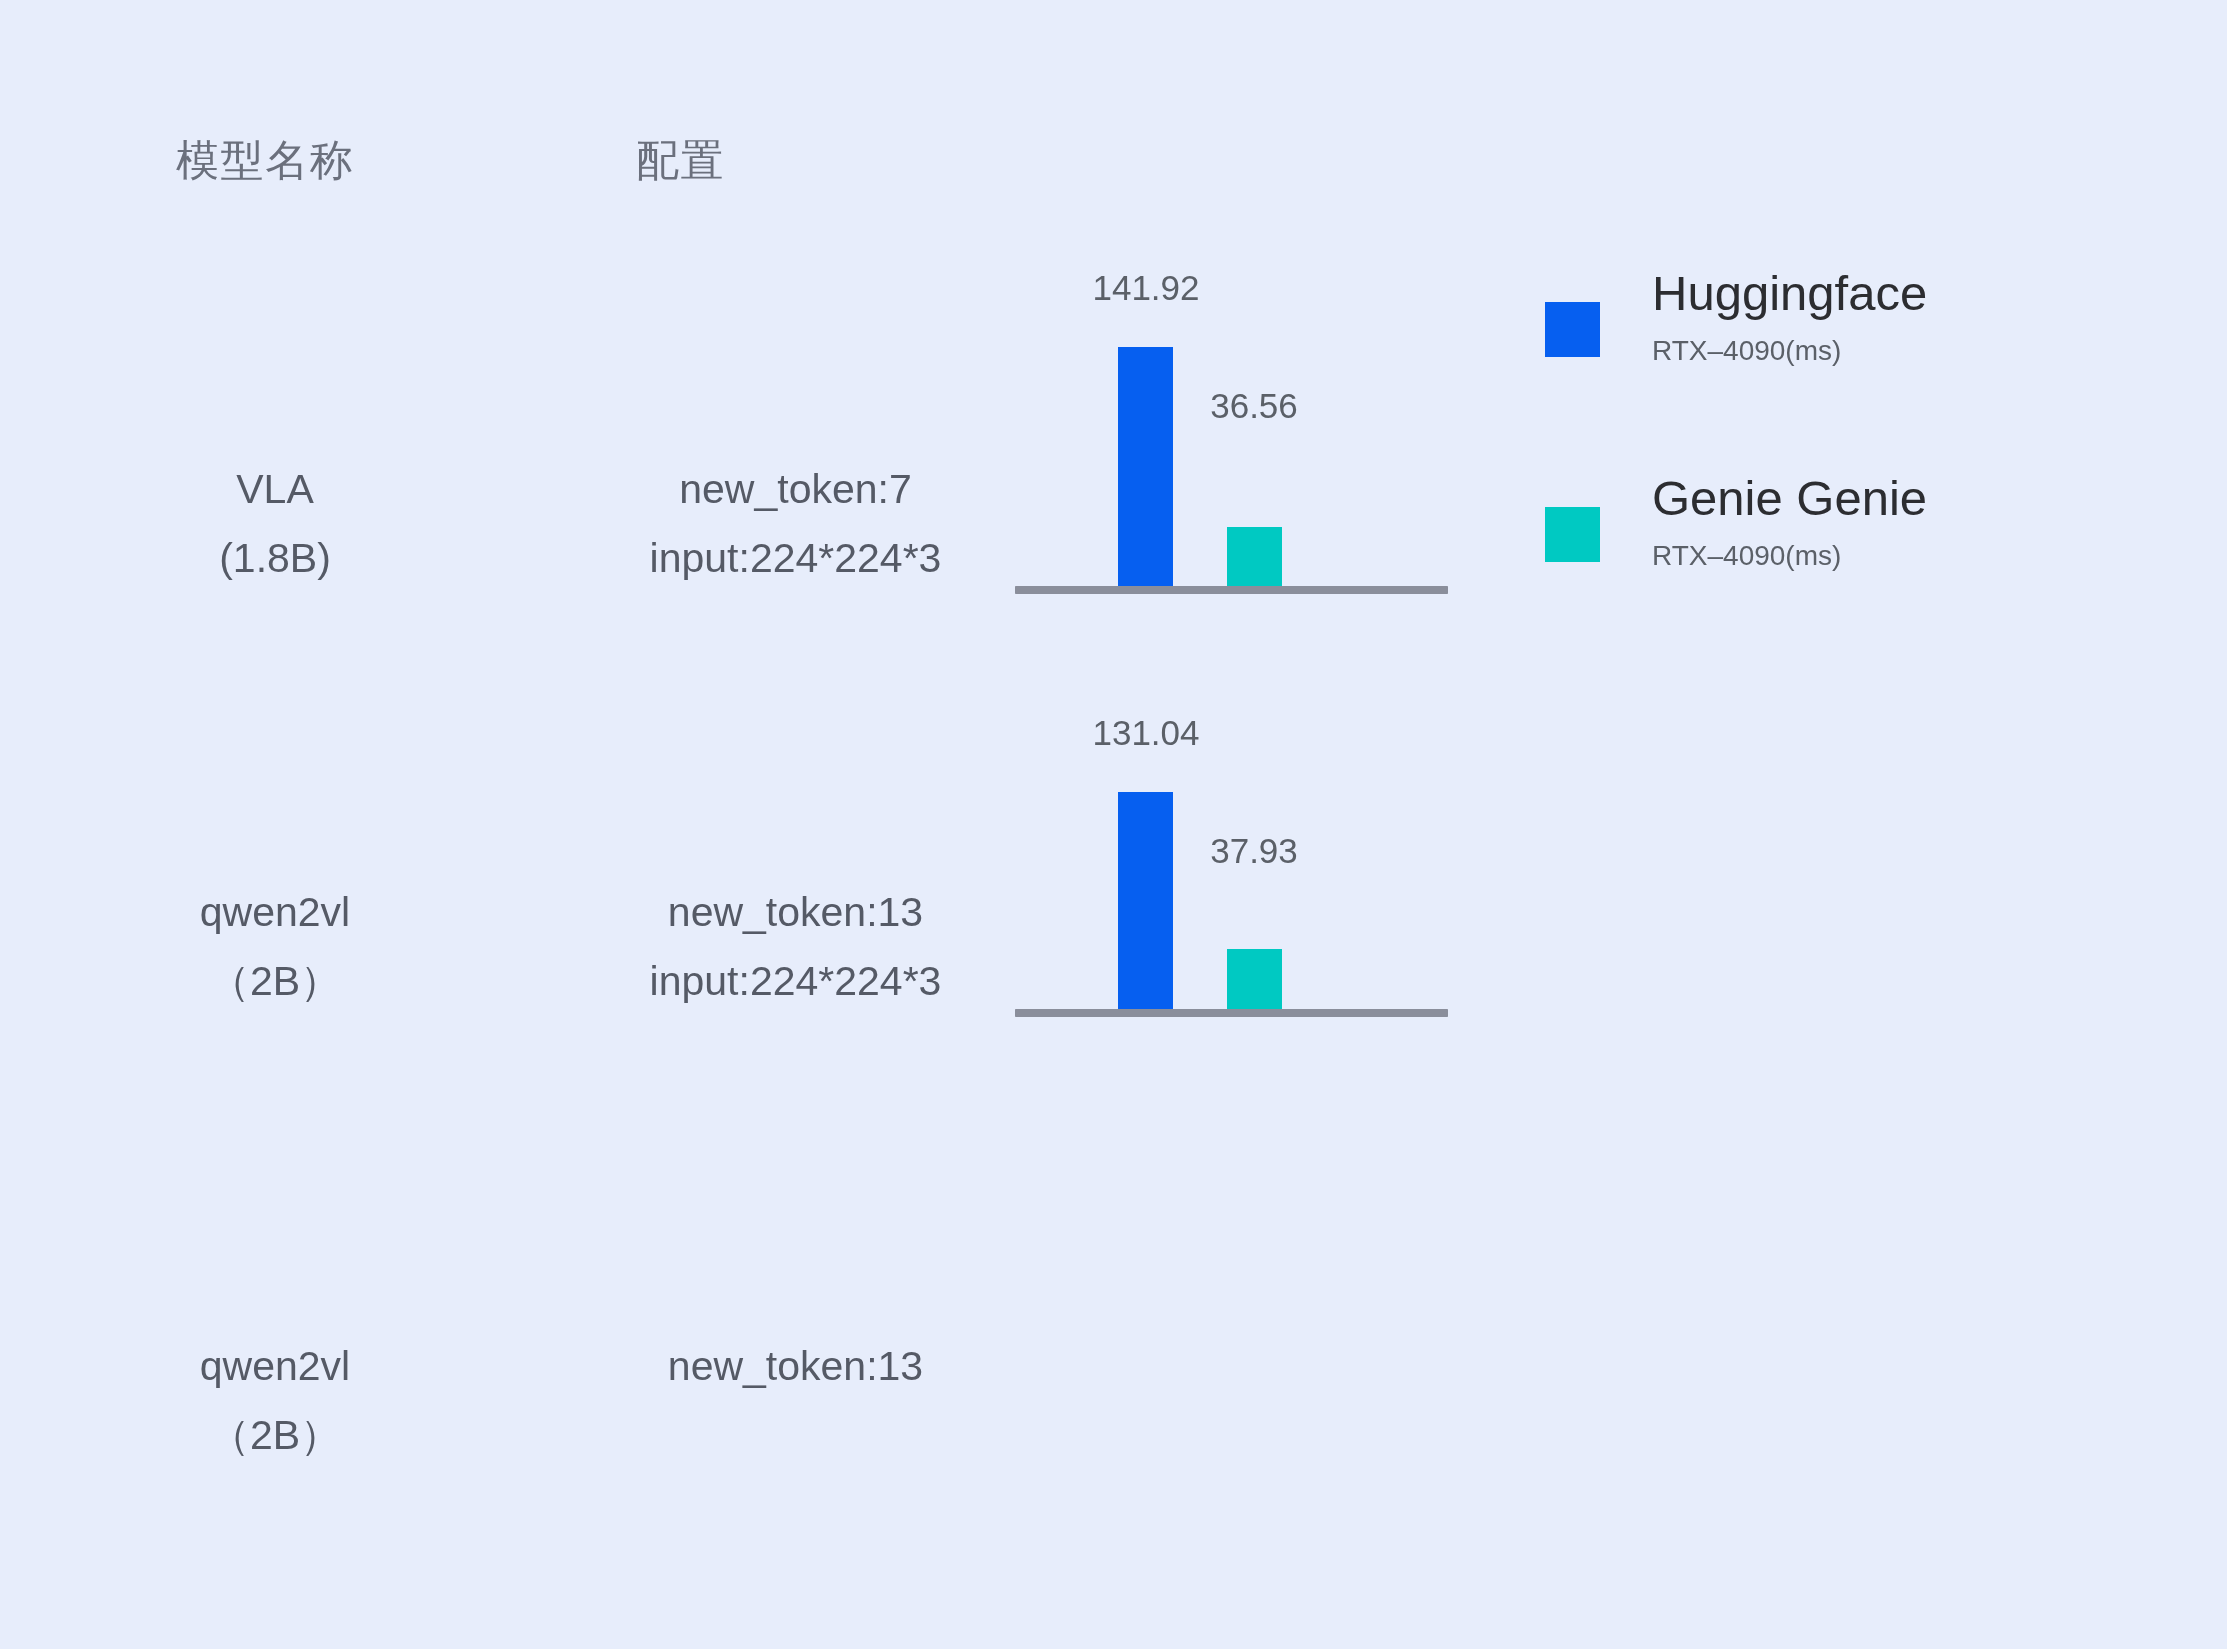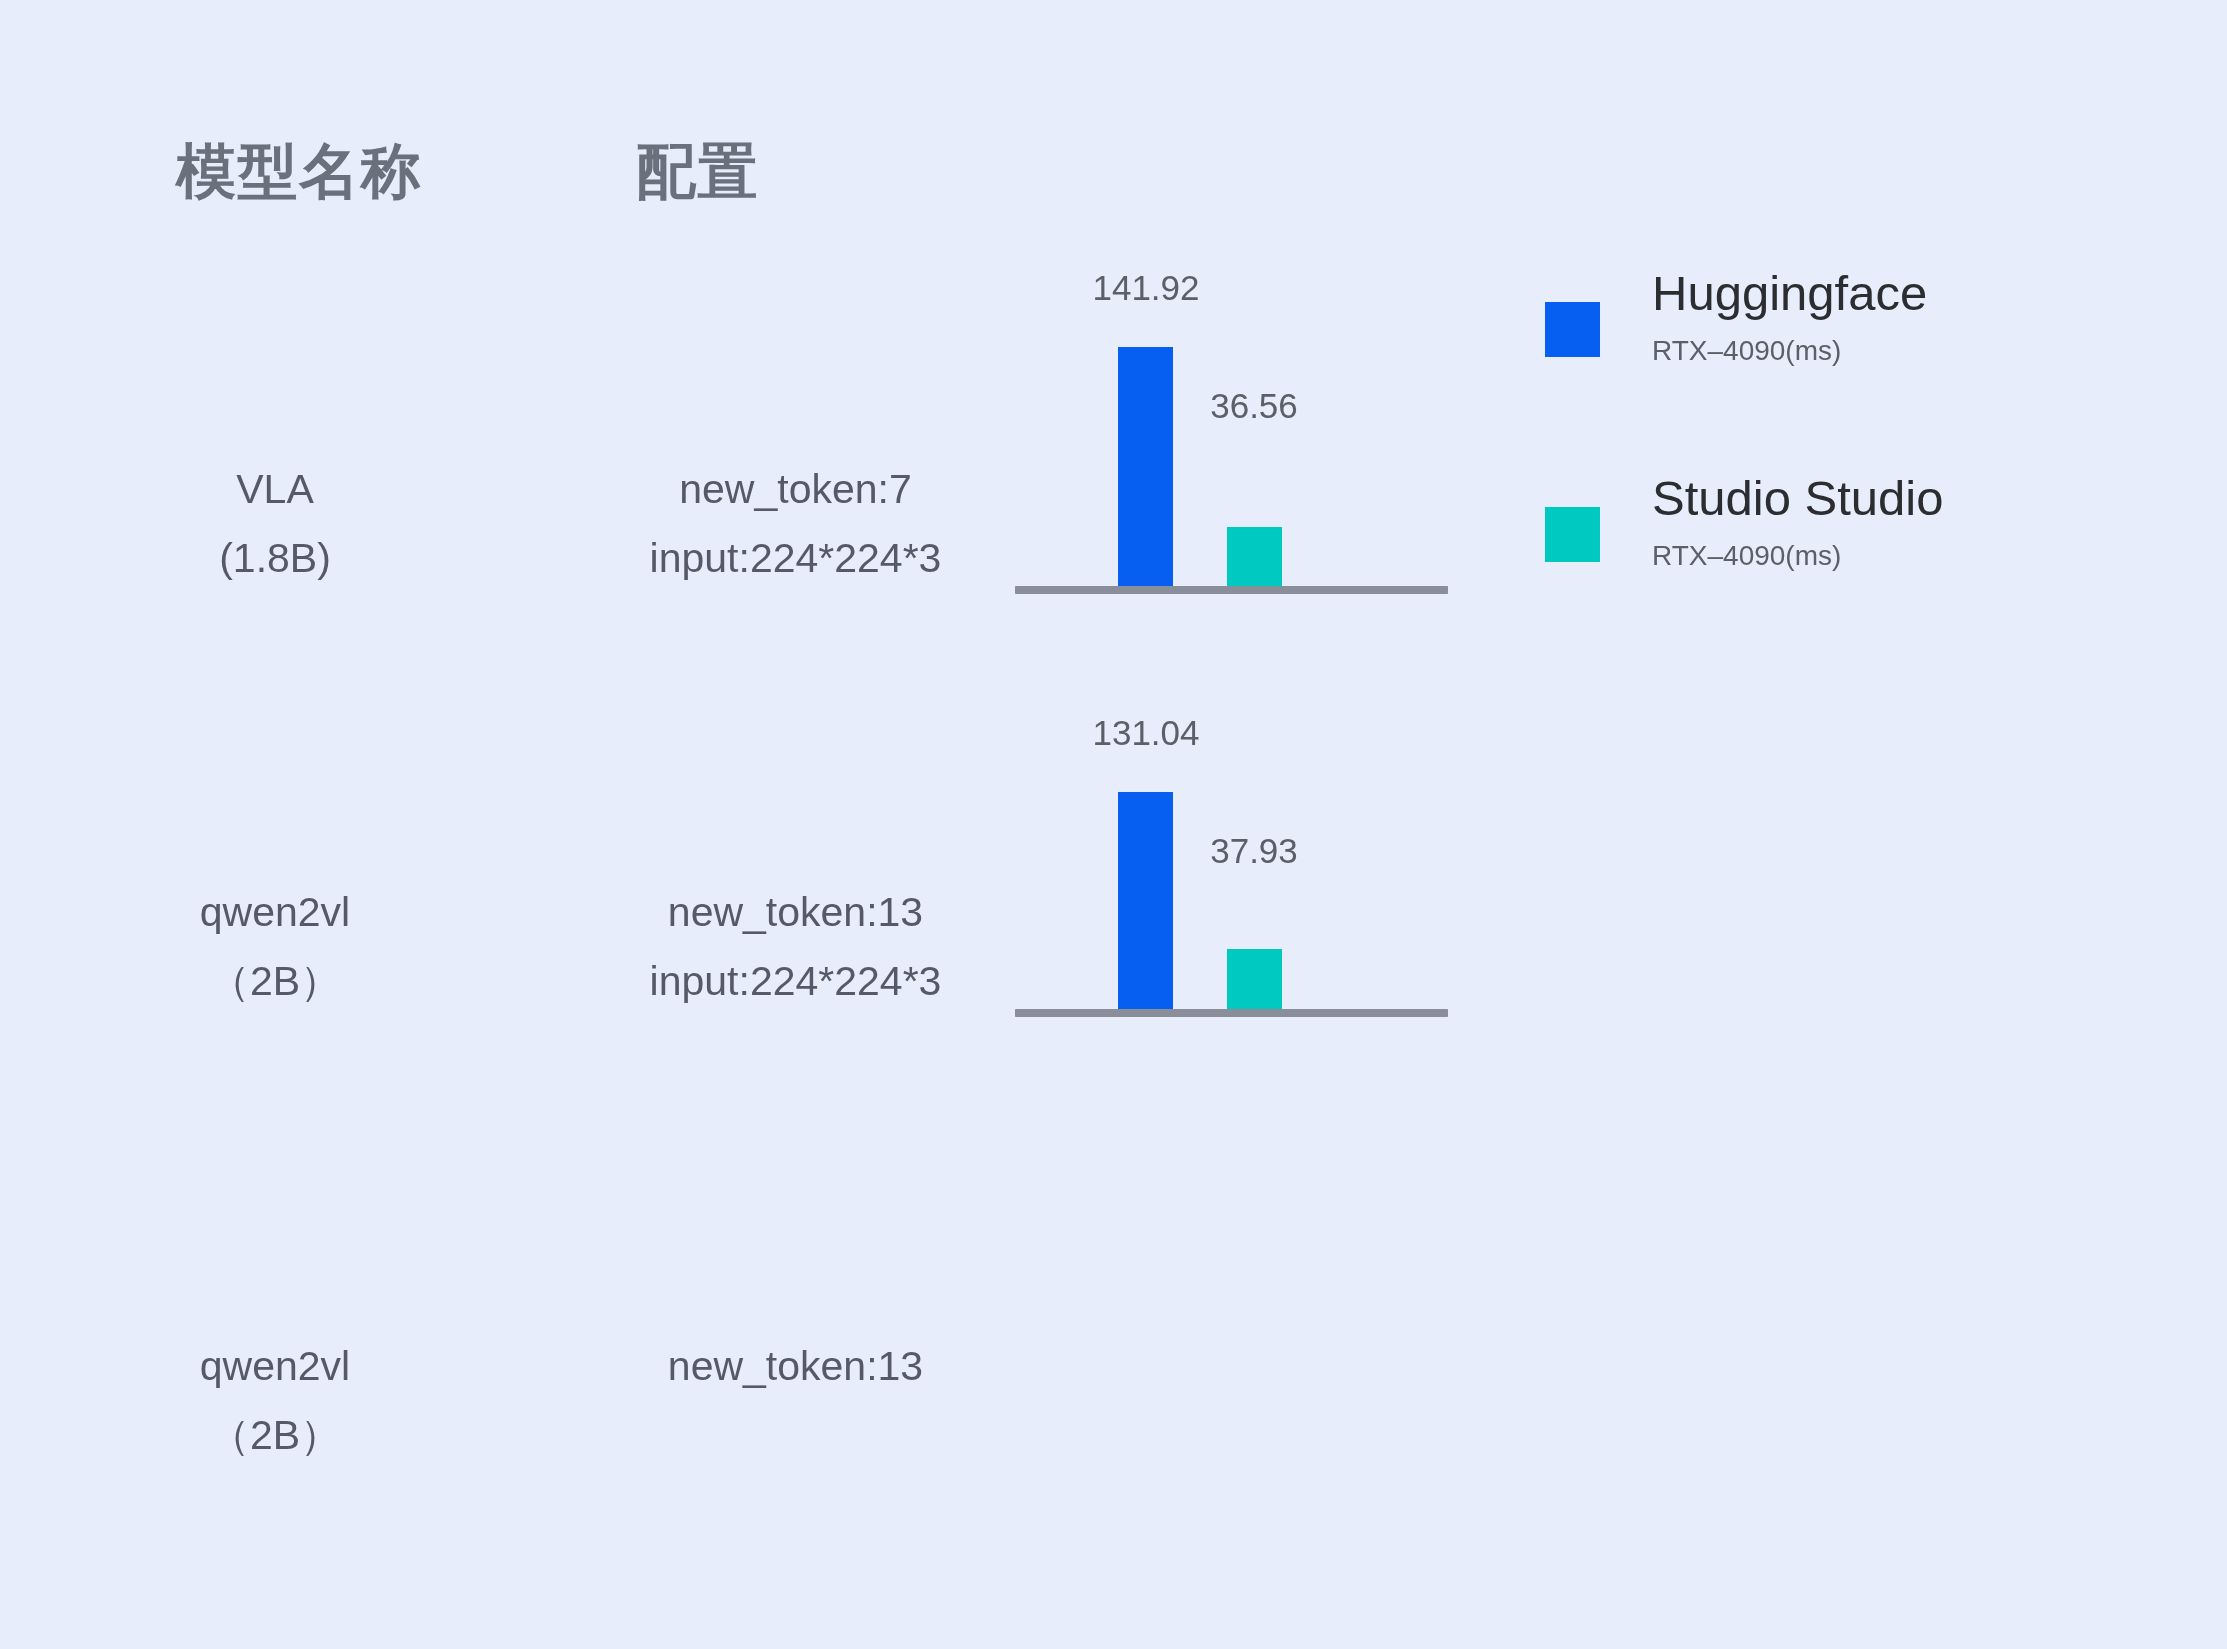--- a/index.html
+++ b/index.html
@@ -14,22 +14,22 @@
   #stage {
     position: relative;
     width: 2227px;
     height: 1649px;
     background: #e7edfb;
   }
 
   
   .col-header {
     position: absolute;
-    font-size: 60px;
-    font-weight: 700;
+    font-size: 43px;
+    font-weight: 400;
     color: #6b707d;
     letter-spacing: 1.6px;
     white-space: nowrap;
   }
   #hdr-model { left: 176px;  top: 132px; }
   #hdr-config { left: 636px; top: 132px; }
 
   
   .row {
     position: absolute;
@@ -210,20 +210,20 @@
   <div id="legend">
 
     <div class="legend-item" id="legend-item-0">
       <div class="swatch swatch-blue"></div>
       <div class="legend-title">Huggingface</div>
       <div class="legend-sub">RTX–4090(ms)</div>
     </div>
 
     <div class="legend-item" id="legend-item-1">
       <div class="swatch swatch-teal"></div>
-      <div class="legend-title">Studio Studio</div>
+      <div class="legend-title">Genie Genie</div>
       <div class="legend-sub">RTX–4090(ms)</div>
     </div>
 
   </div>
 
 </div>
 
 
 </body></html>

